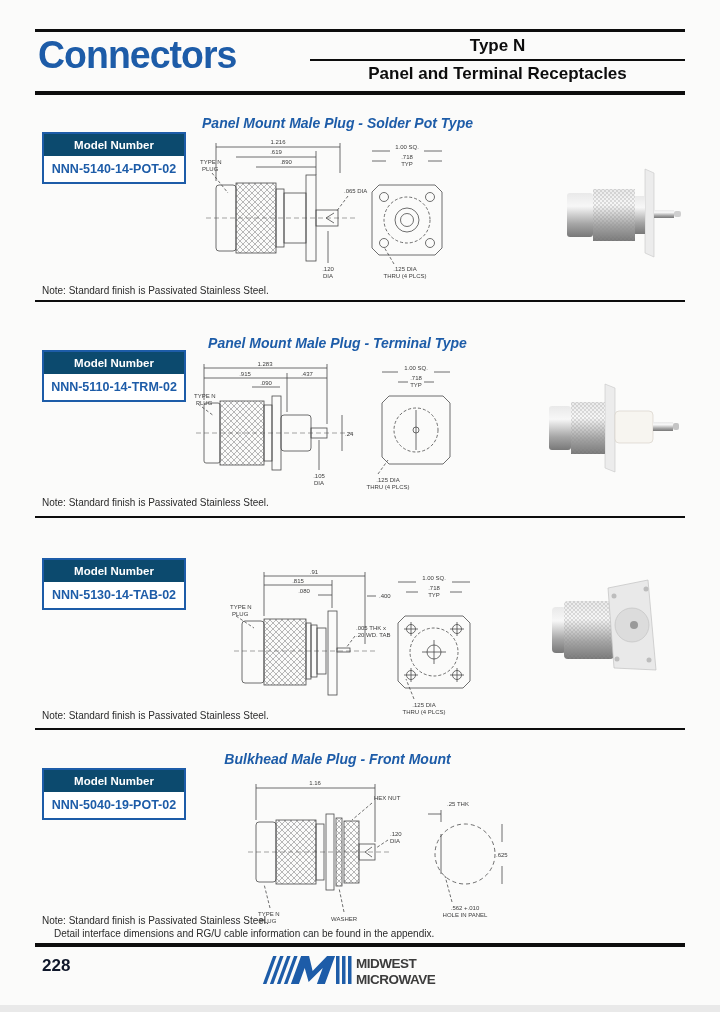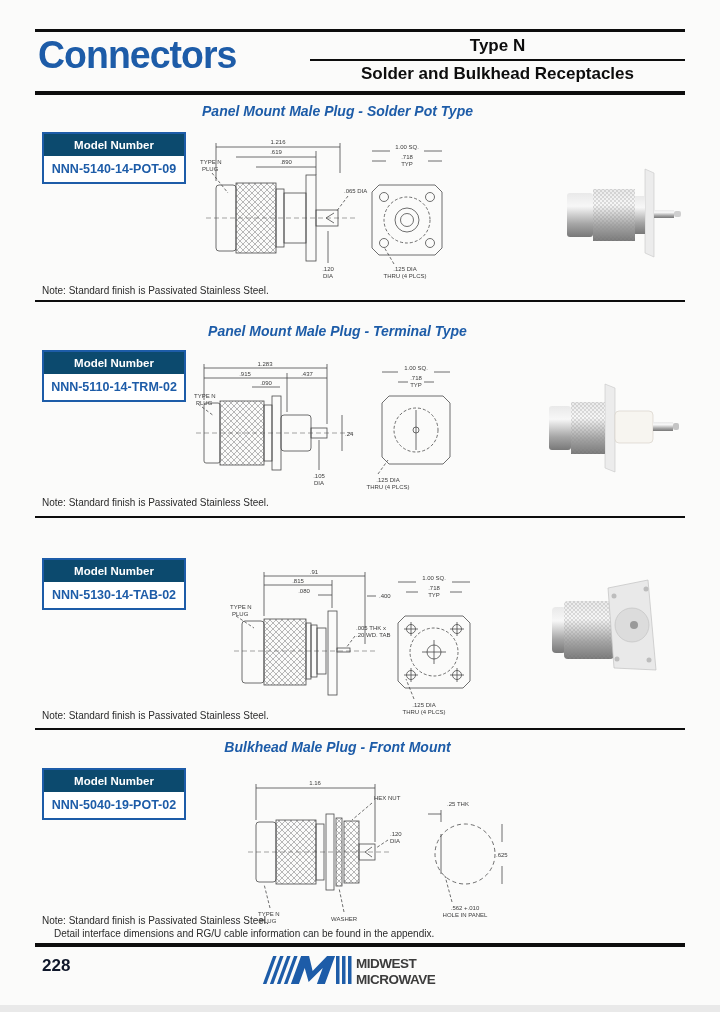--- a/index.html
+++ b/index.html
@@ -5,48 +5,48 @@
   html,body{margin:0;padding:0;background:#e9e9e9;}
   #page{position:relative;width:720px;height:1005px;background:#fbfbfa;overflow:hidden;
         font-family:"Liberation Sans",sans-serif;color:#1a1a1a;}
   .abs{position:absolute;}
   .rule{position:absolute;background:#0d0d0d;}
   .brand{position:absolute;left:38px;top:33px;font-size:39px;font-weight:bold;
          color:#1d5ca8;letter-spacing:-1px;transform:scaleX(.96);transform-origin:left;}
   .hdr-right{position:absolute;left:310px;width:375px;text-align:center;font-weight:bold;
              font-size:17px;color:#0d0d0d;}
   .sec-title{position:absolute;left:35px;width:605px;text-align:center;color:#1d5ca8;
-             font-weight:bold;font-style:italic;font-size:14px;}
+             font-weight:bold;font-style:italic;font-size:14px;margin-top:12px;}
   .model-box{position:absolute;left:42px;width:140px;border:2px solid #1d5ca8;background:#fff;}
   .model-box .hd{background:#0c4a6e;color:#fff;font-weight:bold;font-size:11.5px;
                  text-align:center;padding:5px 0;}
   .model-box .bd{color:#1d5ca8;font-weight:bold;font-size:12.5px;text-align:center;
                  padding:6px 1px;}
   .note{position:absolute;left:42px;font-size:10px;color:#2b2b2b;}
   .note2{position:absolute;left:54px;font-size:10px;color:#2b2b2b;}
   .pagenum{position:absolute;left:42px;top:956px;font-size:17px;font-weight:bold;color:#0f172a;}
   svg text{font-family:"Liberation Sans",sans-serif;fill:#3c3c3c;}
   .dwg{stroke:#4a4a4a;fill:none;stroke-width:.8;}
 </style>
 </head>
 <body>
 
 <div id="page">
 
   <div class="rule" style="left:35px;top:29px;width:650px;height:3px"></div>
   <div class="brand">Connectors</div>
   <div class="hdr-right" style="top:36px">Type N</div>
   <div class="rule" style="left:310px;top:59px;width:375px;height:2px"></div>
-  <div class="hdr-right" style="top:64px">Solder and Bulkhead Receptacles</div>
+  <div class="hdr-right" style="top:64px">Panel and Terminal Receptacles</div>
   <div class="rule" style="left:35px;top:91px;width:650px;height:4px"></div>
 
   <div class="sec-title" style="top:103px">Panel Mount Male Plug - Solder Pot Type</div>
   <div class="model-box" style="top:132px">
     <div class="hd">Model Number</div>
-    <div class="bd">NNN-5140-14-POT-09</div>
+    <div class="bd">NNN-5140-14-POT-02</div>
   </div>
 
   <svg class="abs" style="left:198px;top:133px" width="265" height="148" viewBox="0 0 265 148">
     <defs>
       <pattern id="k1" width="6" height="6" patternUnits="userSpaceOnUse">
         <path d="M0 6 L6 0 M0 0 L6 6" stroke="#8a8a8a" stroke-width=".6"></path>
       </pattern>
     </defs>
 
     <g class="dwg" stroke-width=".7">

